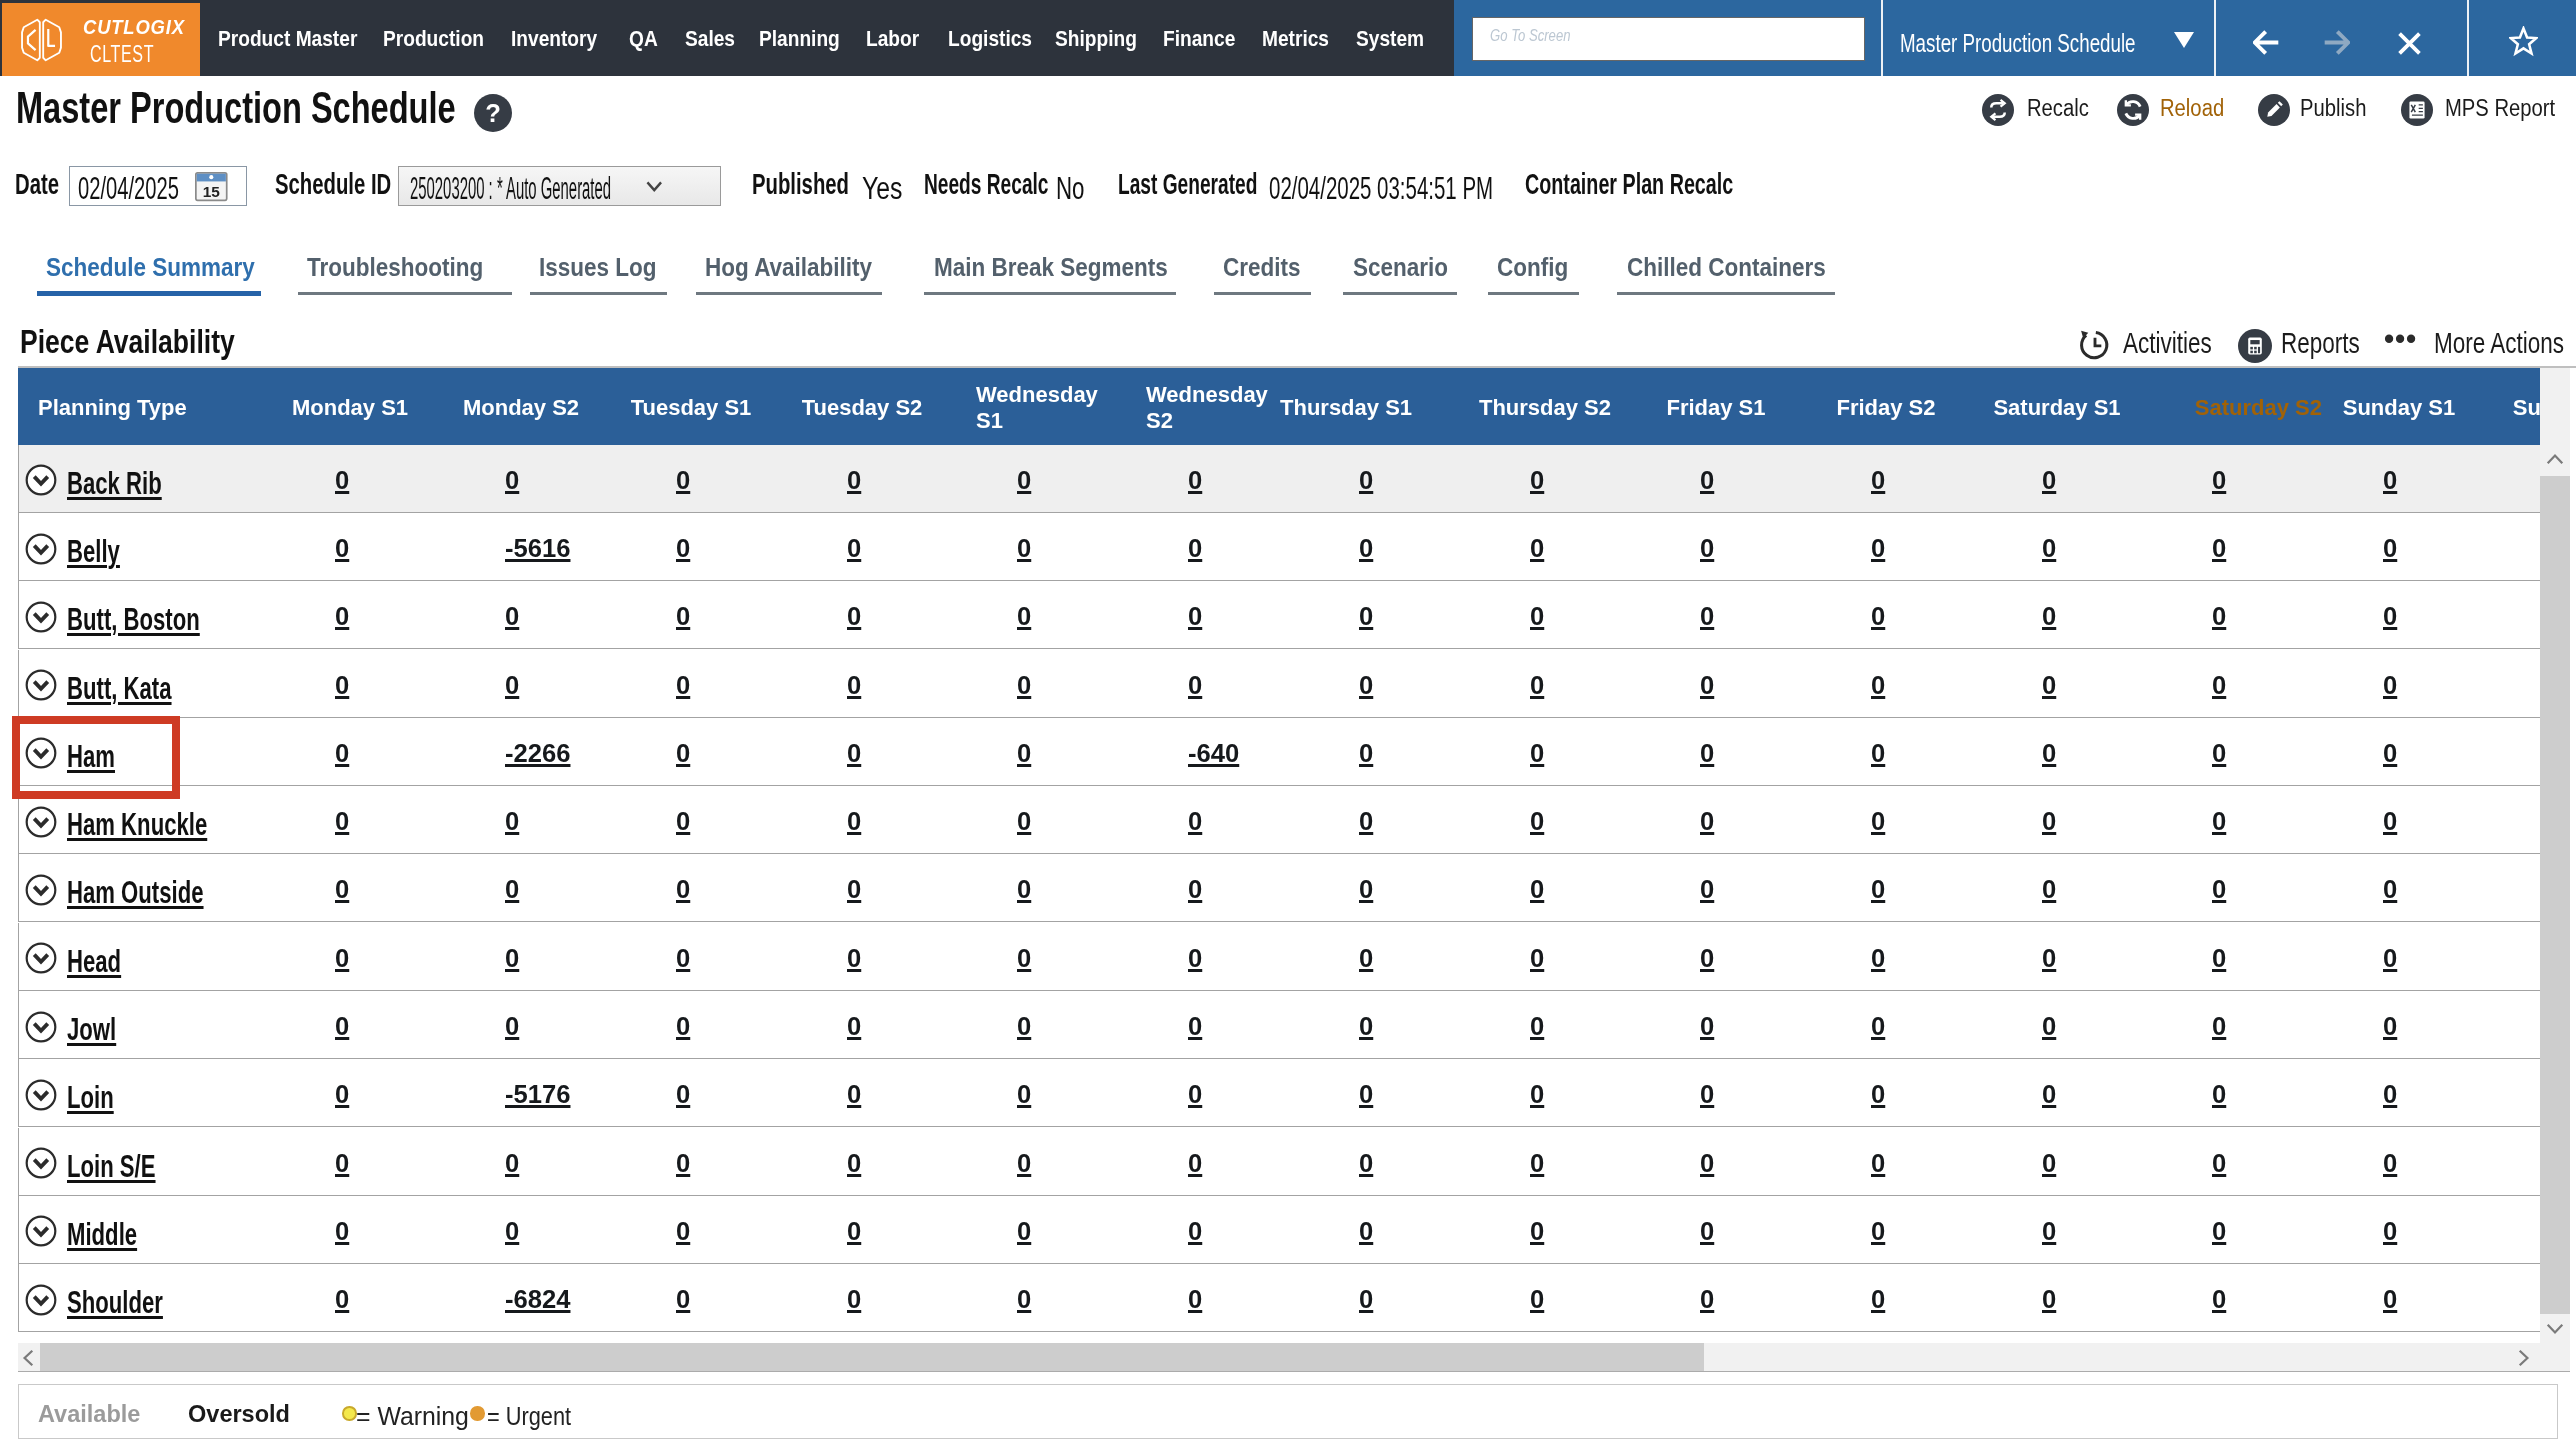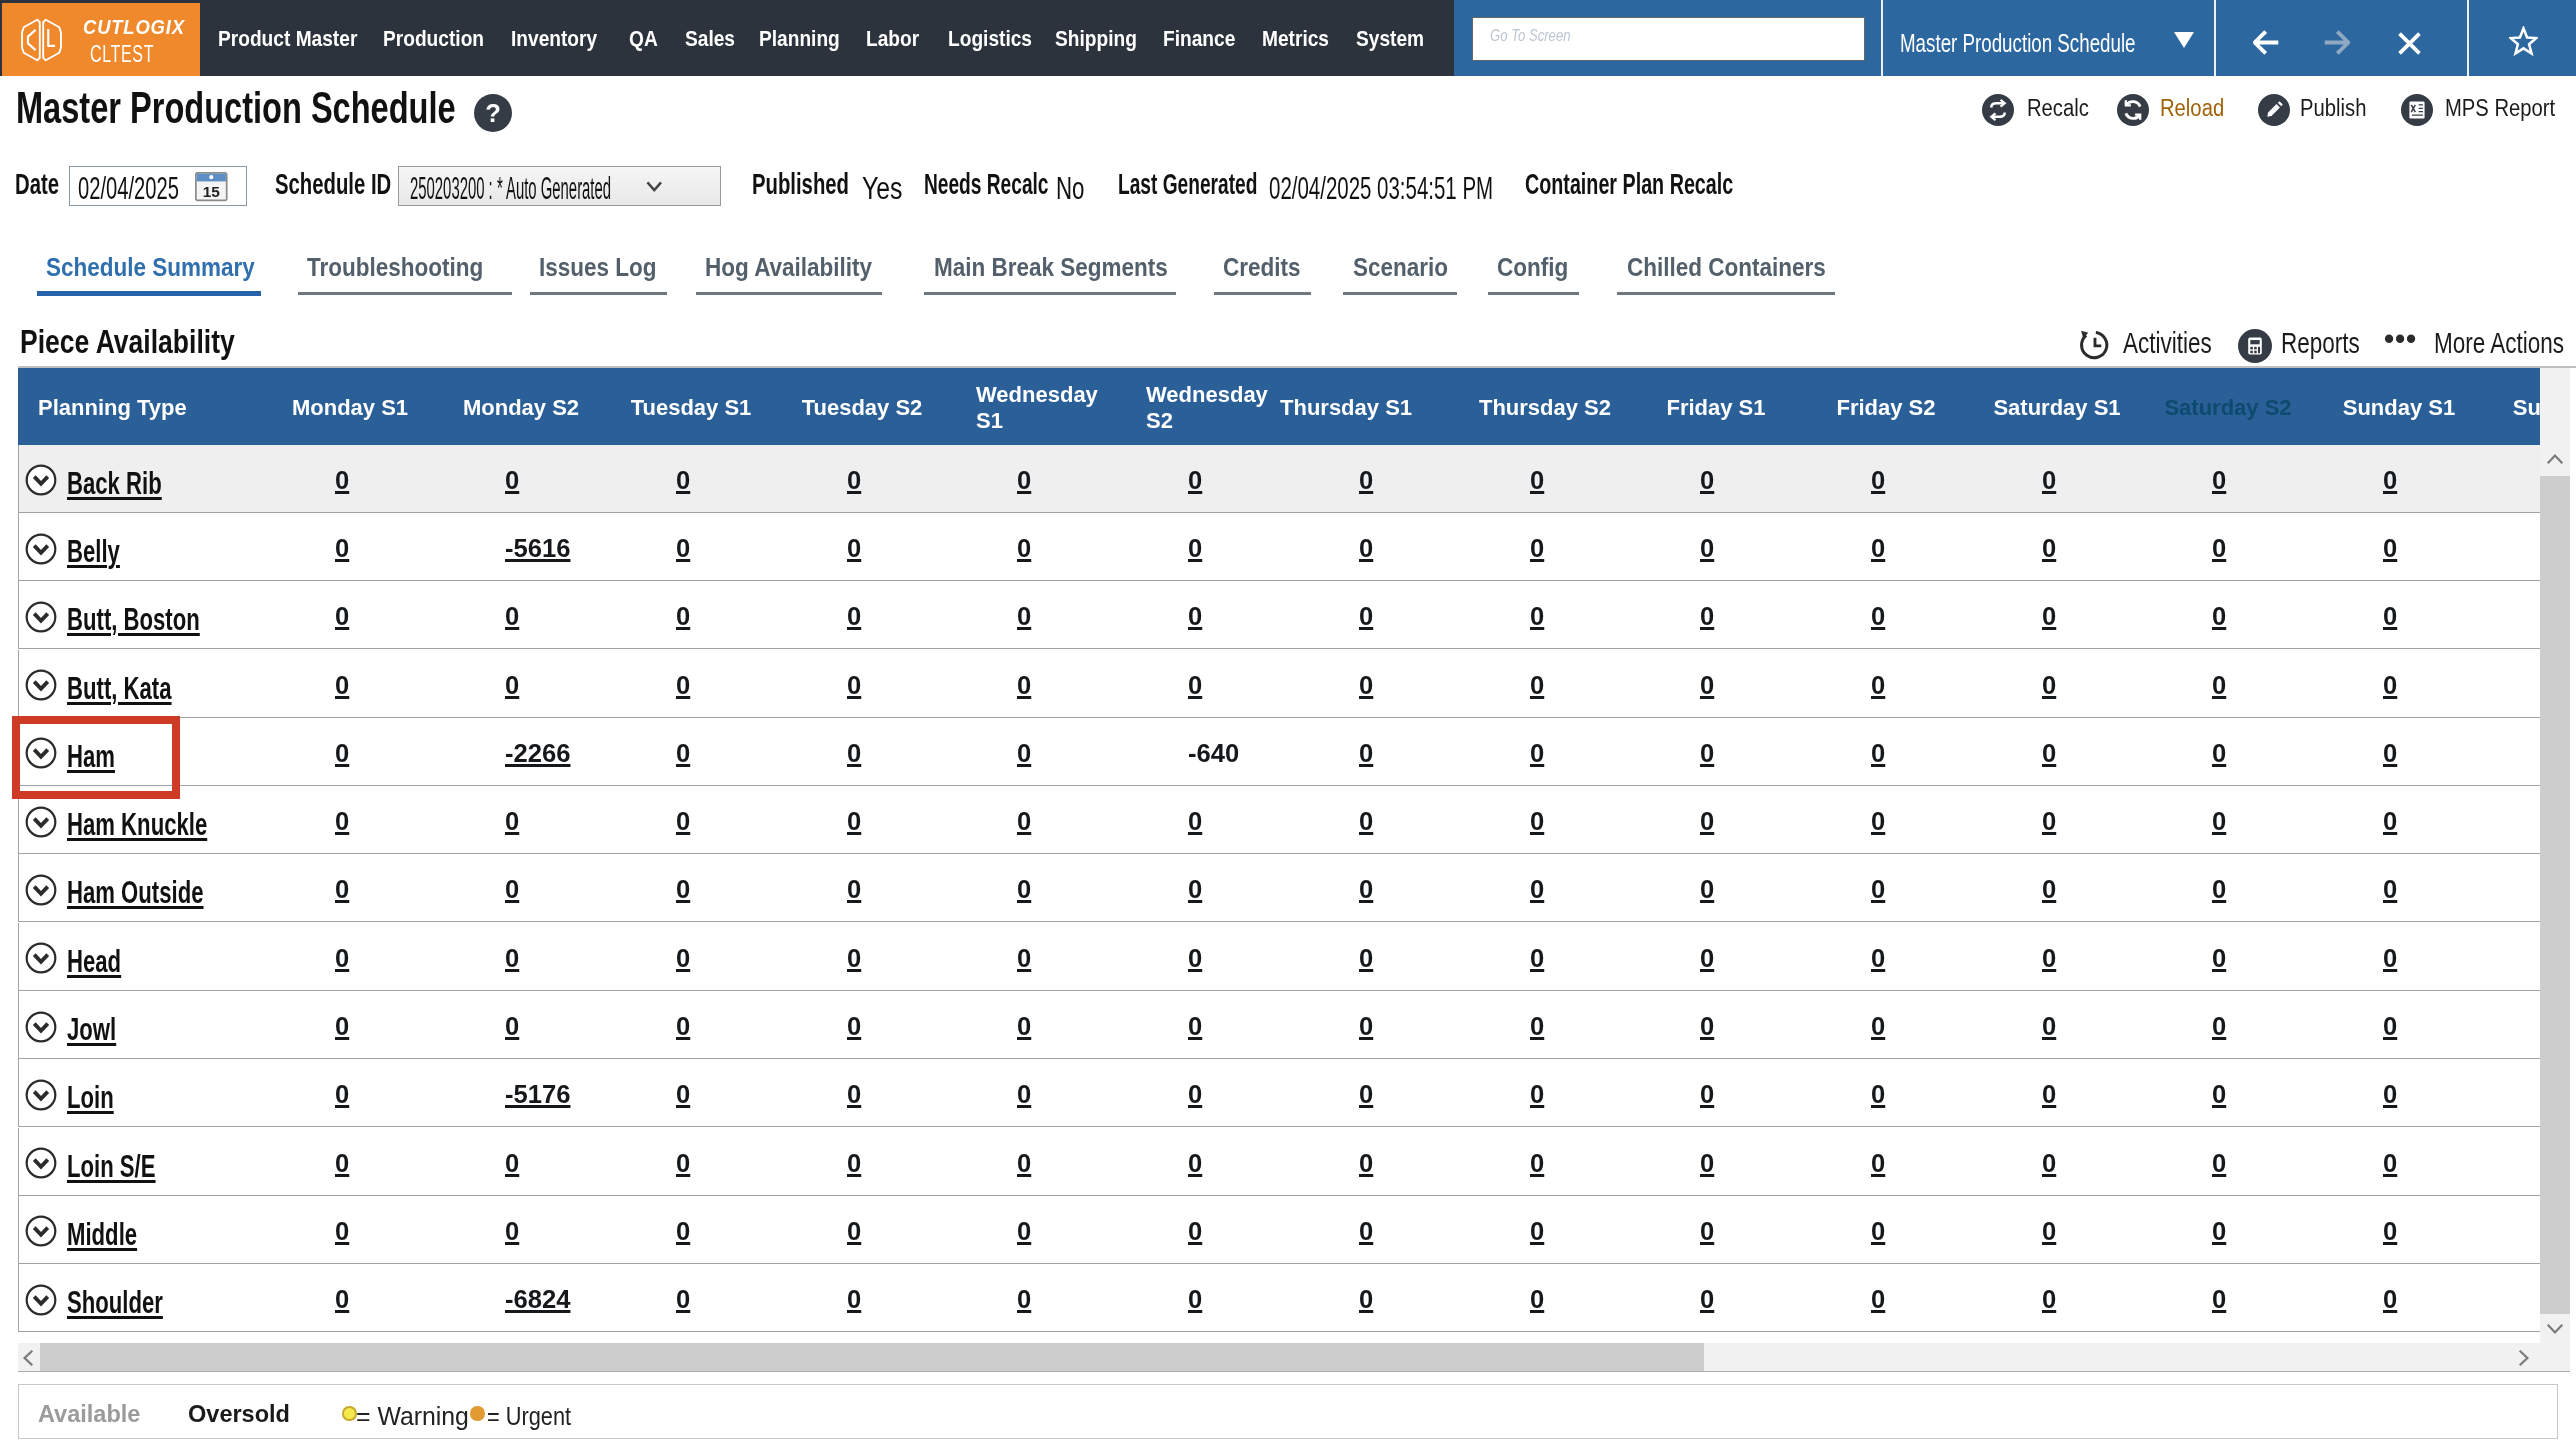--- a/index.html
+++ b/index.html
@@ -163,21 +163,21 @@
 <div class="a" style="left:427px;top:397px;width:188px;text-align:center;font-size:22px;line-height:22px;font-weight:bold;color:#fff;white-space:nowrap">Monday S2</div>
 <div class="a" style="left:597px;top:397px;width:188px;text-align:center;font-size:22px;line-height:22px;font-weight:bold;color:#fff;white-space:nowrap">Tuesday S1</div>
 <div class="a" style="left:768px;top:397px;width:188px;text-align:center;font-size:22px;line-height:22px;font-weight:bold;color:#fff;white-space:nowrap">Tuesday S2</div>
 <div class="a" style="left:976px;top:382px;font-size:22px;font-weight:bold;color:#fff;line-height:25.6px">Wednesday<br>S1</div>
 <div class="a" style="left:1146px;top:382px;font-size:22px;font-weight:bold;color:#fff;line-height:25.6px">Wednesday<br>S2</div>
 <div class="a" style="left:1280px;top:397px;width:188px;font-size:22px;line-height:22px;font-weight:bold;color:#fff;white-space:nowrap">Thursday S1</div>
 <div class="a" style="left:1451px;top:397px;width:188px;text-align:center;font-size:22px;line-height:22px;font-weight:bold;color:#fff;white-space:nowrap">Thursday S2</div>
 <div class="a" style="left:1622px;top:397px;width:188px;text-align:center;font-size:22px;line-height:22px;font-weight:bold;color:#fff;white-space:nowrap">Friday S1</div>
 <div class="a" style="left:1792px;top:397px;width:188px;text-align:center;font-size:22px;line-height:22px;font-weight:bold;color:#fff;white-space:nowrap">Friday S2</div>
 <div class="a" style="left:1963px;top:397px;width:188px;text-align:center;font-size:22px;line-height:22px;font-weight:bold;color:#fff;white-space:nowrap">Saturday S1</div>
-<div class="a" style="left:2134px;top:397px;width:188px;text-align:center;font-size:22px;line-height:22px;font-weight:bold;color:#0c4a6e;white-space:nowrap">Saturday S2</div>
+<div class="a" style="left:2134px;top:397px;width:188px;text-align:right;font-size:22px;line-height:22px;font-weight:bold;color:#a16207;white-space:nowrap">Saturday S2</div>
 <div class="a" style="left:2305px;top:397px;width:188px;text-align:center;font-size:22px;line-height:22px;font-weight:bold;color:#fff;white-space:nowrap">Sunday S1</div>
 <div class="a" style="left:2475px;top:397px;width:188px;text-align:center;font-size:22px;line-height:22px;font-weight:bold;color:#fff;white-space:nowrap">Sunday S2</div>
 <div class="a" style="left:18px;top:445px;width:2522px;height:68px;background:#EFEFEF;border-left:0.9px solid #A3A3A3;border-bottom:0.9px solid #A3A3A3"></div>
 <svg class="a" style="left:25px;top:464px" width="32" height="32" viewBox="0 0 38 38">
 <circle cx="19" cy="19" r="17" fill="#fff" stroke="#2b2b2b" stroke-width="2.6"></circle>
 <path d="M11 15 L19 23.5 L27 15" fill="none" stroke="#2b2b2b" stroke-width="4.6"></path>
   </svg>
 <div class="a" style="left:67px;top:468px;font-size:31px;line-height:31px;font-weight:bold;color:#111"><span class="sx" style="transform:scaleX(.714);text-decoration:underline;text-decoration-thickness:3px;text-underline-offset:2.6px">Back Rib</span></div>
 <div class="a" style="left:335px;top:468px;font-size:25.6px;line-height:25.6px;font-weight:bold;color:#16191c;text-decoration:underline;text-decoration-thickness:2.6px;text-underline-offset:1.7px">0</div>
 <div class="a" style="left:505px;top:468px;font-size:25.6px;line-height:25.6px;font-weight:bold;color:#16191c;text-decoration:underline;text-decoration-thickness:2.6px;text-underline-offset:1.7px">0</div>
@@ -253,21 +253,21 @@
 <svg class="a" style="left:25px;top:737px" width="32" height="32" viewBox="0 0 38 38">
 <circle cx="19" cy="19" r="17" fill="#fff" stroke="#2b2b2b" stroke-width="2.6"></circle>
 <path d="M11 15 L19 23.5 L27 15" fill="none" stroke="#2b2b2b" stroke-width="4.6"></path>
   </svg>
 <div class="a" style="left:67px;top:741px;font-size:31px;line-height:31px;font-weight:bold;color:#111"><span class="sx" style="transform:scaleX(.714);text-decoration:underline;text-decoration-thickness:3px;text-underline-offset:2.6px">Ham</span></div>
 <div class="a" style="left:335px;top:741px;font-size:25.6px;line-height:25.6px;font-weight:bold;color:#16191c;text-decoration:underline;text-decoration-thickness:2.6px;text-underline-offset:1.7px">0</div>
 <div class="a" style="left:505px;top:741px;font-size:25.6px;line-height:25.6px;font-weight:bold;color:#16191c;text-decoration:underline;text-decoration-thickness:2.6px;text-underline-offset:1.7px">-2266</div>
 <div class="a" style="left:676px;top:741px;font-size:25.6px;line-height:25.6px;font-weight:bold;color:#16191c;text-decoration:underline;text-decoration-thickness:2.6px;text-underline-offset:1.7px">0</div>
 <div class="a" style="left:847px;top:741px;font-size:25.6px;line-height:25.6px;font-weight:bold;color:#16191c;text-decoration:underline;text-decoration-thickness:2.6px;text-underline-offset:1.7px">0</div>
 <div class="a" style="left:1017px;top:741px;font-size:25.6px;line-height:25.6px;font-weight:bold;color:#16191c;text-decoration:underline;text-decoration-thickness:2.6px;text-underline-offset:1.7px">0</div>
-<div class="a" style="left:1188px;top:741px;font-size:25.6px;line-height:25.6px;font-weight:bold;color:#16191c;text-decoration-thickness:2.6px;text-underline-offset:1.7px">-640</div>
+<div class="a" style="left:1188px;top:741px;font-size:25.6px;line-height:25.6px;font-weight:bold;color:#16191c;text-decoration:underline;text-decoration-thickness:2.6px;text-underline-offset:1.7px">-640</div>
 <div class="a" style="left:1359px;top:741px;font-size:25.6px;line-height:25.6px;font-weight:bold;color:#16191c;text-decoration:underline;text-decoration-thickness:2.6px;text-underline-offset:1.7px">0</div>
 <div class="a" style="left:1530px;top:741px;font-size:25.6px;line-height:25.6px;font-weight:bold;color:#16191c;text-decoration:underline;text-decoration-thickness:2.6px;text-underline-offset:1.7px">0</div>
 <div class="a" style="left:1700px;top:741px;font-size:25.6px;line-height:25.6px;font-weight:bold;color:#16191c;text-decoration:underline;text-decoration-thickness:2.6px;text-underline-offset:1.7px">0</div>
 <div class="a" style="left:1871px;top:741px;font-size:25.6px;line-height:25.6px;font-weight:bold;color:#16191c;text-decoration:underline;text-decoration-thickness:2.6px;text-underline-offset:1.7px">0</div>
 <div class="a" style="left:2042px;top:741px;font-size:25.6px;line-height:25.6px;font-weight:bold;color:#16191c;text-decoration:underline;text-decoration-thickness:2.6px;text-underline-offset:1.7px">0</div>
 <div class="a" style="left:2212px;top:741px;font-size:25.6px;line-height:25.6px;font-weight:bold;color:#16191c;text-decoration:underline;text-decoration-thickness:2.6px;text-underline-offset:1.7px">0</div>
 <div class="a" style="left:2383px;top:741px;font-size:25.6px;line-height:25.6px;font-weight:bold;color:#16191c;text-decoration:underline;text-decoration-thickness:2.6px;text-underline-offset:1.7px">0</div>
 <div class="a" style="left:18px;top:786px;width:2522px;height:68px;background:#fff;border-left:0.9px solid #A3A3A3;border-bottom:0.9px solid #A3A3A3"></div>
 <svg class="a" style="left:25px;top:806px" width="32" height="32" viewBox="0 0 38 38">
 <circle cx="19" cy="19" r="17" fill="#fff" stroke="#2b2b2b" stroke-width="2.6"></circle>

